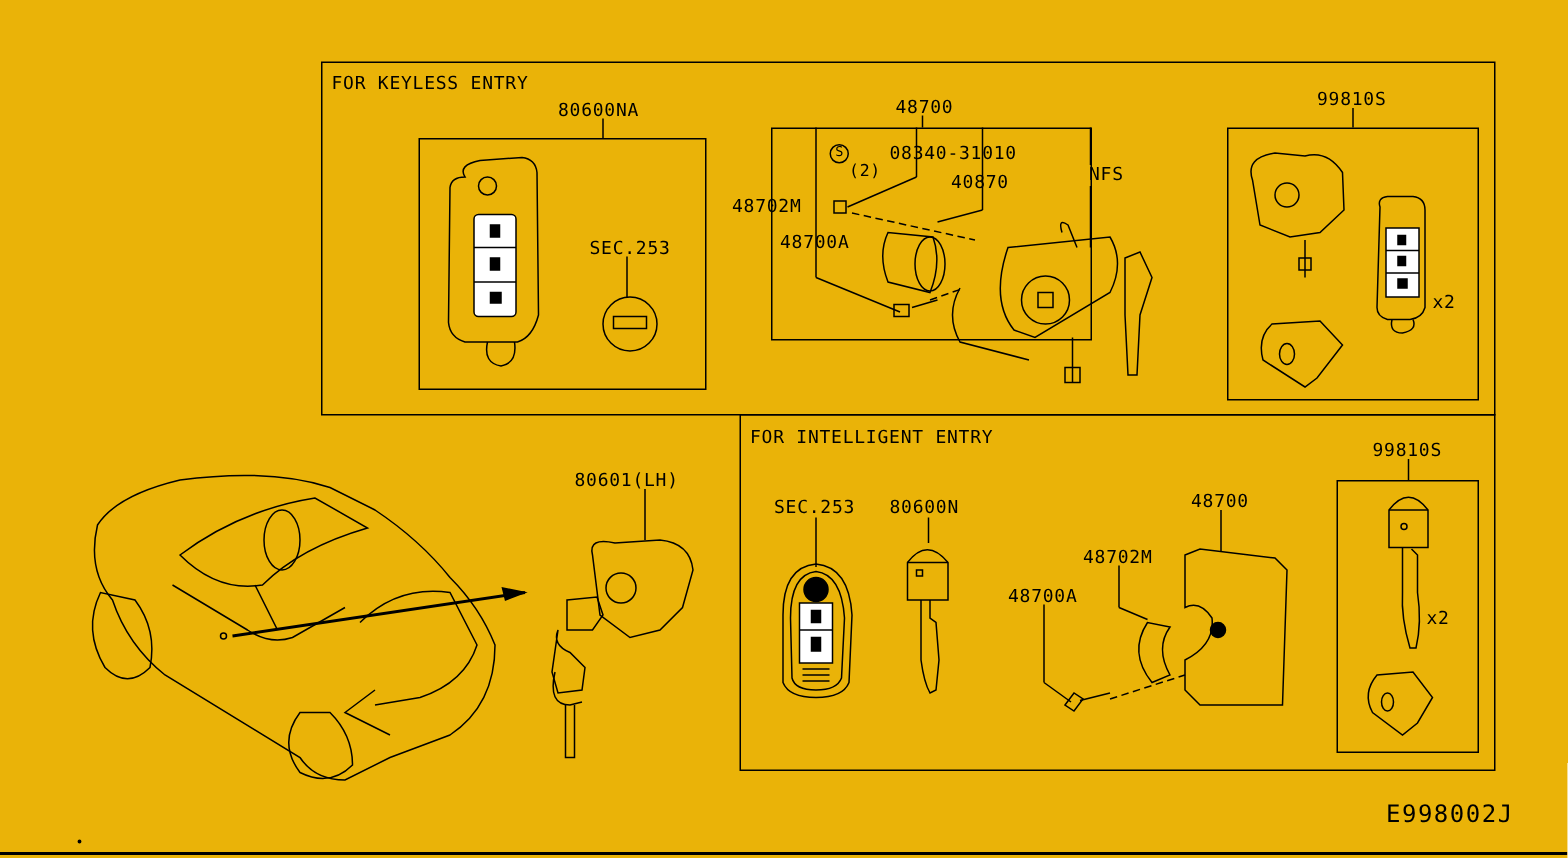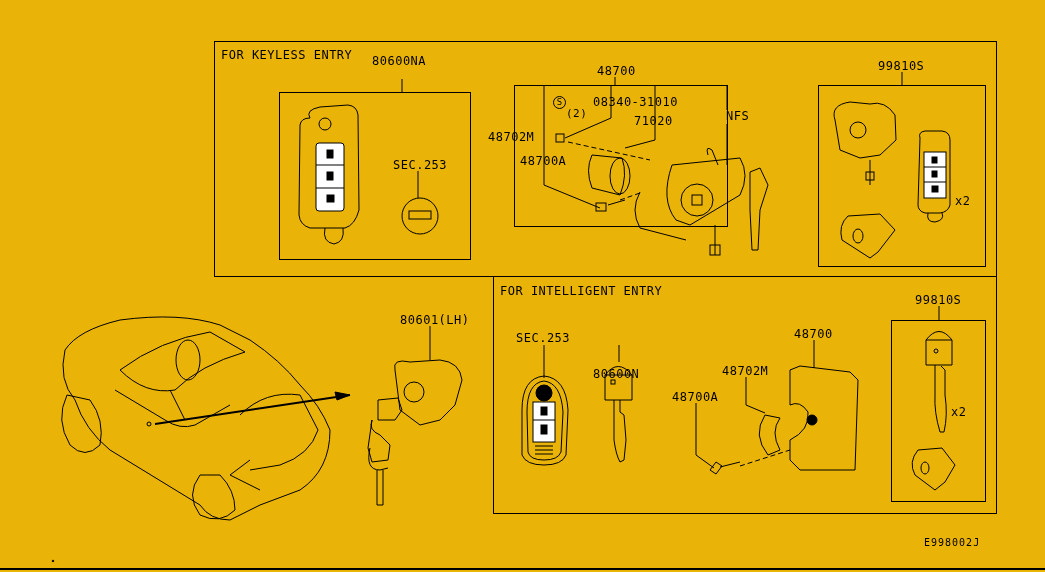--- a/index.html
+++ b/index.html
@@ -19,44 +19,44 @@
   <div class="box" style="left:493px; top:276px; width:504px; height:238px;"></div>
 
   <div class="box" style="left:279px; top:92px; width:192px; height:168px;"></div>
   <div class="box" style="left:514px; top:85px; width:214px; height:142px;"></div>
   <div class="box" style="left:818px; top:85px; width:168px; height:182px;"></div>
   <div class="box" style="left:891px; top:320px; width:95px; height:182px;"></div>
 
   <div class="lbl" style="left:221px; top:49px;">FOR KEYLESS ENTRY</div>
   <div class="lbl" style="left:500px; top:285px;text-align:center;">FOR INTELLIGENT ENTRY</div>
 
-  <div class="lbl" style="left:372px; top:55px;">80600NA</div>
+  <div class="lbl" style="left:372px; top:67px;">80600NA</div>
   <div class="lbl" style="left:393px; top:159px;">SEC.253</div>
   <div class="lbl" style="left:597px; top:65px;">48700</div>
   <div class="lbl" style="left:553px; top:96px; border:1px solid #000; border-radius:50%; width:11px; height:11px; font-size:9px; line-height:11px; text-align:center; letter-spacing:0;">S</div>
   <div class="lbl" style="left:566px; top:96px;margin-left:27px;">08340-31010</div>
   <div class="lbl sm" style="left:566px; top:108px;">(2)</div>
-  <div class="lbl" style="left:634px; top:115px;">71020</div>
+  <div class="lbl" style="left:634px; top:115px;">40870</div>
   <div class="lbl" style="left:714px; top:110px;margin-left:12px;">NFS</div>
   <div class="lbl" style="left:488px; top:131px;">48702M</div>
   <div class="lbl" style="left:520px; top:155px;">48700A</div>
   <div class="lbl" style="left:878px; top:60px;">99810S</div>
   <div class="lbl" style="left:955px; top:195px;">x2</div>
 
-  <div class="lbl" style="left:400px; top:314px;">80601(LH)</div>
+  <div class="lbl" style="left:383px; top:314px;">80601(LH)</div>
 
   <div class="lbl" style="left:516px; top:332px;">SEC.253</div>
-  <div class="lbl" style="left:593px; top:332px;margin-top:36px;">80600N</div>
+  <div class="lbl" style="left:593px; top:332px;">80600N</div>
   <div class="lbl" style="left:794px; top:328px;">48700</div>
   <div class="lbl" style="left:722px; top:365px;">48702M</div>
   <div class="lbl" style="left:672px; top:391px;">48700A</div>
   <div class="lbl" style="left:915px; top:294px;">99810S</div>
   <div class="lbl" style="left:951px; top:406px;">x2</div>
 
-  <div class="lbl" style="left:924px; top:537px; font-size:10px; letter-spacing:1px;">E998002J</div>
+  <div class="lbl" style="left:924px; top:537px; font-size:16px; letter-spacing:1px;">E998002J</div>
 
   <div class="bottom-rule"></div>
 
   <svg class="art" width="1045" height="572" viewBox="0 0 1045 572" fill="none" stroke="#000" stroke-width="1">
 
     <g>
       <line x1="402" y1="79" x2="402" y2="92"></line>
       <line x1="418" y1="171" x2="418" y2="198"></line>
       <line x1="615" y1="77" x2="615" y2="85"></line>
       <line x1="544" y1="85" x2="544" y2="185"></line>

